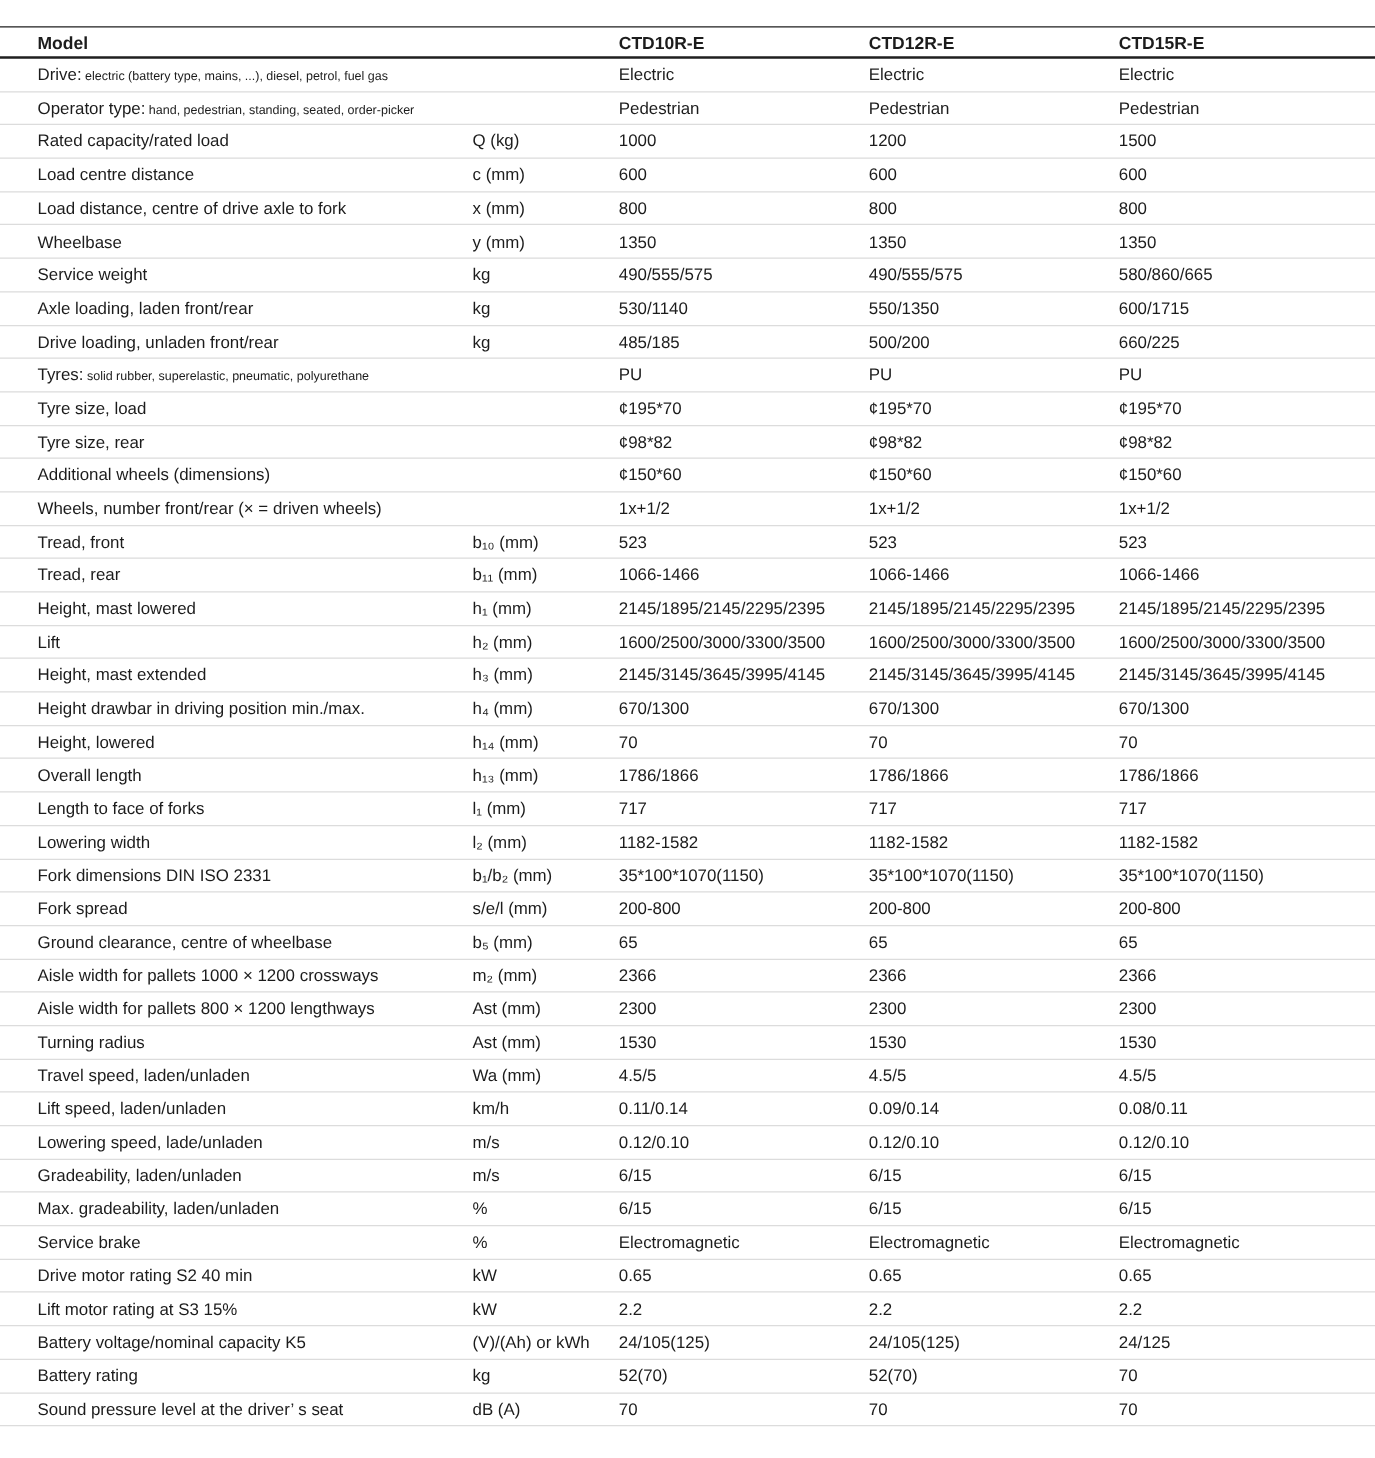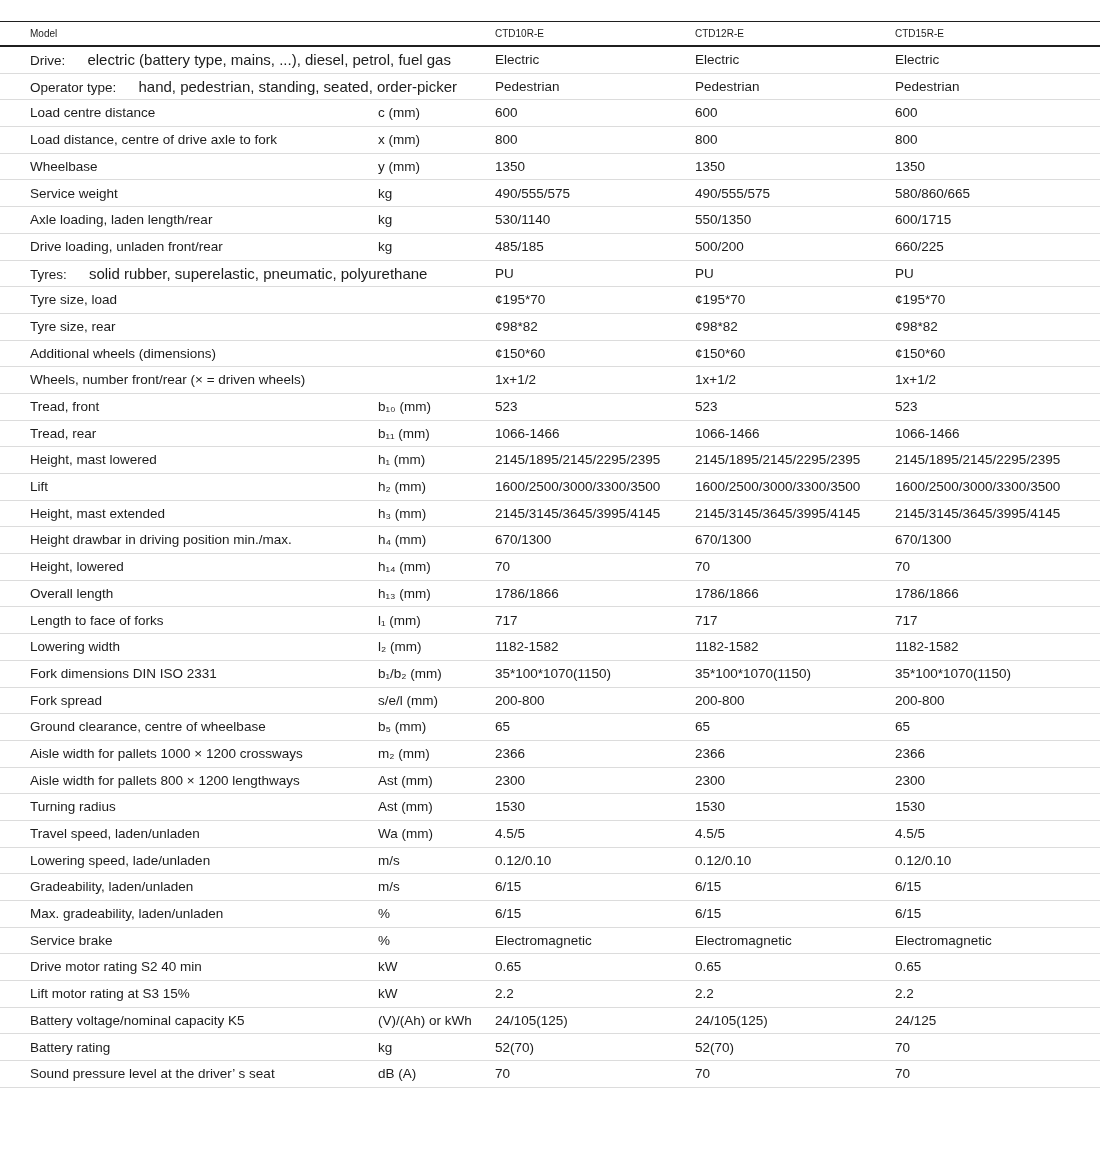--- a/index.html
+++ b/index.html
@@ -33,26 +33,26 @@
     border-bottom: 2px solid #1f1f1f;
   }
   .cell {
     font-size: 13.5px;
     line-height: 1;
     white-space: nowrap;
     overflow: visible;
     text-align: left;
   }
   .trow.header .cell {
-    font-weight: normal;
+    font-weight: bold;
+    font-size: 14px;
+  }
+  .cell .small {
     font-size: 10px;
-  }
-  .cell .small {
-    font-size: 15px;
-    margin-left: 18px;
+    margin-left: 0;
   }
 </style>
 </head>
 <body>
 
 <div class="page">
   <div class="spec-table">
     <div class="trow header">
       <div class="cell">Model</div>
       <div class="cell"></div>
@@ -69,20 +69,27 @@
           <div class="cell val">Electric</div>
         </div>
         <div class="trow">
           <div class="cell label"><span class="main">Operator type:</span><span class="small"> hand, pedestrian, standing, seated, order-picker</span></div>
           <div class="cell unit"></div>
           <div class="cell val">Pedestrian</div>
           <div class="cell val">Pedestrian</div>
           <div class="cell val">Pedestrian</div>
         </div>
         <div class="trow">
+          <div class="cell label"><span class="main">Rated capacity/rated load</span></div>
+          <div class="cell unit">Q (kg)</div>
+          <div class="cell val">1000</div>
+          <div class="cell val">1200</div>
+          <div class="cell val">1500</div>
+        </div>
+        <div class="trow">
           <div class="cell label"><span class="main">Load centre distance</span></div>
           <div class="cell unit">c (mm)</div>
           <div class="cell val">600</div>
           <div class="cell val">600</div>
           <div class="cell val">600</div>
         </div>
         <div class="trow">
           <div class="cell label"><span class="main">Load distance, centre of drive axle to fork</span></div>
           <div class="cell unit">x (mm)</div>
           <div class="cell val">800</div>
@@ -97,21 +104,21 @@
           <div class="cell val">1350</div>
         </div>
         <div class="trow">
           <div class="cell label"><span class="main">Service weight</span></div>
           <div class="cell unit">kg</div>
           <div class="cell val">490/555/575</div>
           <div class="cell val">490/555/575</div>
           <div class="cell val">580/860/665</div>
         </div>
         <div class="trow">
-          <div class="cell label"><span class="main">Axle loading, laden length/rear</span></div>
+          <div class="cell label"><span class="main">Axle loading, laden front/rear</span></div>
           <div class="cell unit">kg</div>
           <div class="cell val">530/1140</div>
           <div class="cell val">550/1350</div>
           <div class="cell val">600/1715</div>
         </div>
         <div class="trow">
           <div class="cell label"><span class="main">Drive loading, unladen front/rear</span></div>
           <div class="cell unit">kg</div>
           <div class="cell val">485/185</div>
           <div class="cell val">500/200</div>
@@ -265,20 +272,27 @@
           <div class="cell val">1530</div>
         </div>
         <div class="trow">
           <div class="cell label"><span class="main">Travel speed, laden/unladen</span></div>
           <div class="cell unit">Wa (mm)</div>
           <div class="cell val">4.5/5</div>
           <div class="cell val">4.5/5</div>
           <div class="cell val">4.5/5</div>
         </div>
         <div class="trow">
+          <div class="cell label"><span class="main">Lift speed, laden/unladen</span></div>
+          <div class="cell unit">km/h</div>
+          <div class="cell val">0.11/0.14</div>
+          <div class="cell val">0.09/0.14</div>
+          <div class="cell val">0.08/0.11</div>
+        </div>
+        <div class="trow">
           <div class="cell label"><span class="main">Lowering speed, lade/unladen</span></div>
           <div class="cell unit">m/s</div>
           <div class="cell val">0.12/0.10</div>
           <div class="cell val">0.12/0.10</div>
           <div class="cell val">0.12/0.10</div>
         </div>
         <div class="trow">
           <div class="cell label"><span class="main">Gradeability, laden/unladen</span></div>
           <div class="cell unit">m/s</div>
           <div class="cell val">6/15</div>

